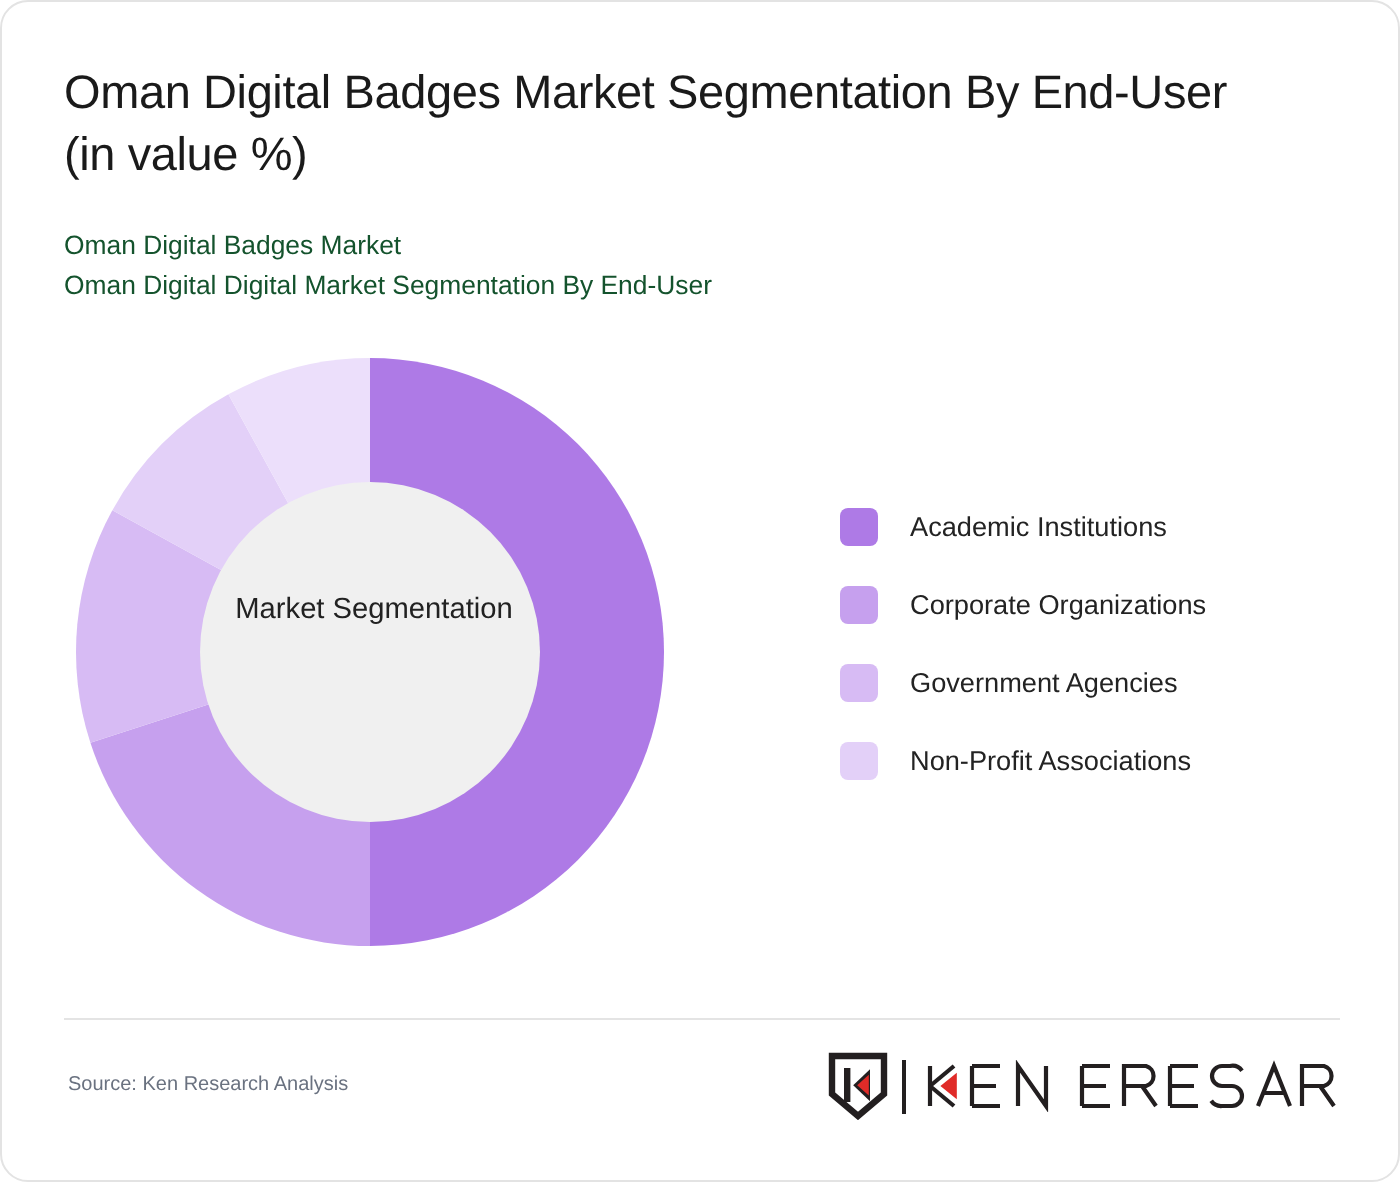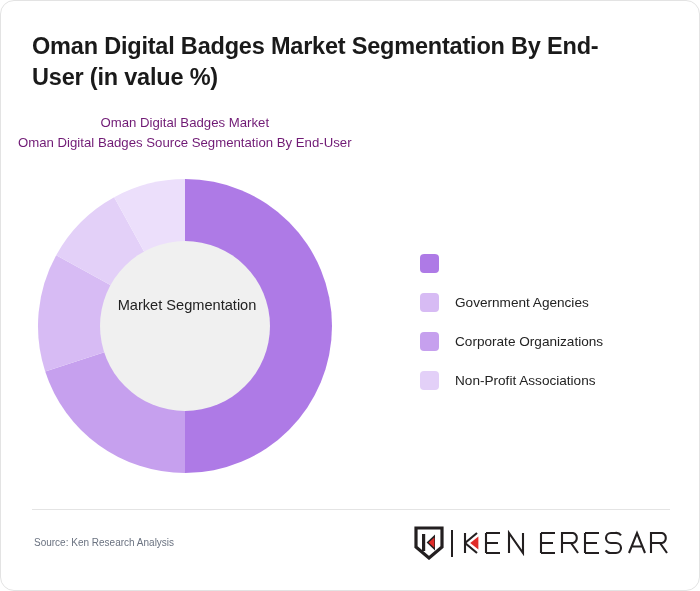--- a/index.html
+++ b/index.html
@@ -22,33 +22,32 @@
     border: 1px solid #e3e3e3;
     border-radius: 14px;
     overflow: hidden;
   }
   .title {
     position: absolute;
     left: 31px;
     top: 30px;
     width: 612px;
     font-size: 23.5px;
-    font-weight: bold;
+    font-weight: normal;
     line-height: 1.30;
     color: #1a1a1a;
     letter-spacing: -0.2px;
   }
   .subtitles {
     position: absolute;
-    left: 17px;
+    left: 31px;
     top: 112px;
     font-size: 13.2px;
     line-height: 1.55;
-    color: #701a75;
-    text-align: center;
+    color: #14532d;
   }
   .subtitle-line { display: block; }
 
   
   .chart-area {
     position: absolute;
     left: 31px;
     top: 168px;
     width: 310px;
     height: 315px;
@@ -132,21 +131,21 @@
 </style>
 </head>
 <body>
 
 <div class="card">
 
   <div class="title">Oman Digital Badges Market Segmentation By End-User (in value %)</div>
 
   <div class="subtitles">
     <span class="subtitle-line">Oman Digital Badges Market</span>
-    <span class="subtitle-line">Oman Digital Badges Source Segmentation By End-User</span>
+    <span class="subtitle-line">Oman Digital Digital Market Segmentation By End-User</span>
   </div>
 
   <div class="chart-area">
     <div class="donut-wrap">
       <svg class="donut-svg" width="310" height="315" viewBox="0 0 310 315">
         <g id="donut-slices" transform="translate(153,157)">
             <path d="M 0 0 L 9.001153973733046e-15 -147 A 147 147 0 0 1 9.001153973733046e-15 147 Z" fill="#ae7ae6"></path>
             <path d="M 0 0 L 9.001153973733046e-15 147 A 147 147 0 0 1 -139.80530789538756 45.42549817311728 Z" fill="#c6a0ee"></path>
             <path d="M 0 0 L -139.80530789538756 45.42549817311728 A 147 147 0 0 1 -128.81708196644794 -70.81779009295217 Z" fill="#d7bbf4"></path>
             <path d="M 0 0 L -128.81708196644794 -70.81779009295217 A 147 147 0 0 1 -70.81779009295215 -128.81708196644794 Z" fill="#e3d0f8"></path>
@@ -154,28 +153,29 @@
           </g>
         <circle cx="153" cy="157" r="85" fill="#f0f0f0"></circle>
       </svg>
     </div>
     <div class="center-label">Market Segmentation</div>
   </div>
 
   <div class="legend" id="legend">
       <div class="legend-item">
         <span class="legend-swatch" style="background: rgb(174, 122, 230);"></span>
+        <span class="legend-label">Academic Institutions</span>
+      </div>
+      <div class="legend-item">
+        <span class="legend-swatch" style="background: rgb(198, 160, 238);"></span>
+        <span class="legend-label">Corporate Organizations</span>
       </div>
       <div class="legend-item">
         <span class="legend-swatch" style="background: rgb(215, 187, 244);"></span>
         <span class="legend-label">Government Agencies</span>
-      </div>
-      <div class="legend-item">
-        <span class="legend-swatch" style="background: rgb(198, 160, 238);"></span>
-        <span class="legend-label">Corporate Organizations</span>
       </div>
       <div class="legend-item">
         <span class="legend-swatch" style="background: rgb(227, 208, 248);"></span>
         <span class="legend-label">Non-Profit Associations</span>
       </div>
     </div>
 
   <div class="divider"></div>
 
   <div class="source">Source: Ken Research Analysis</div>

